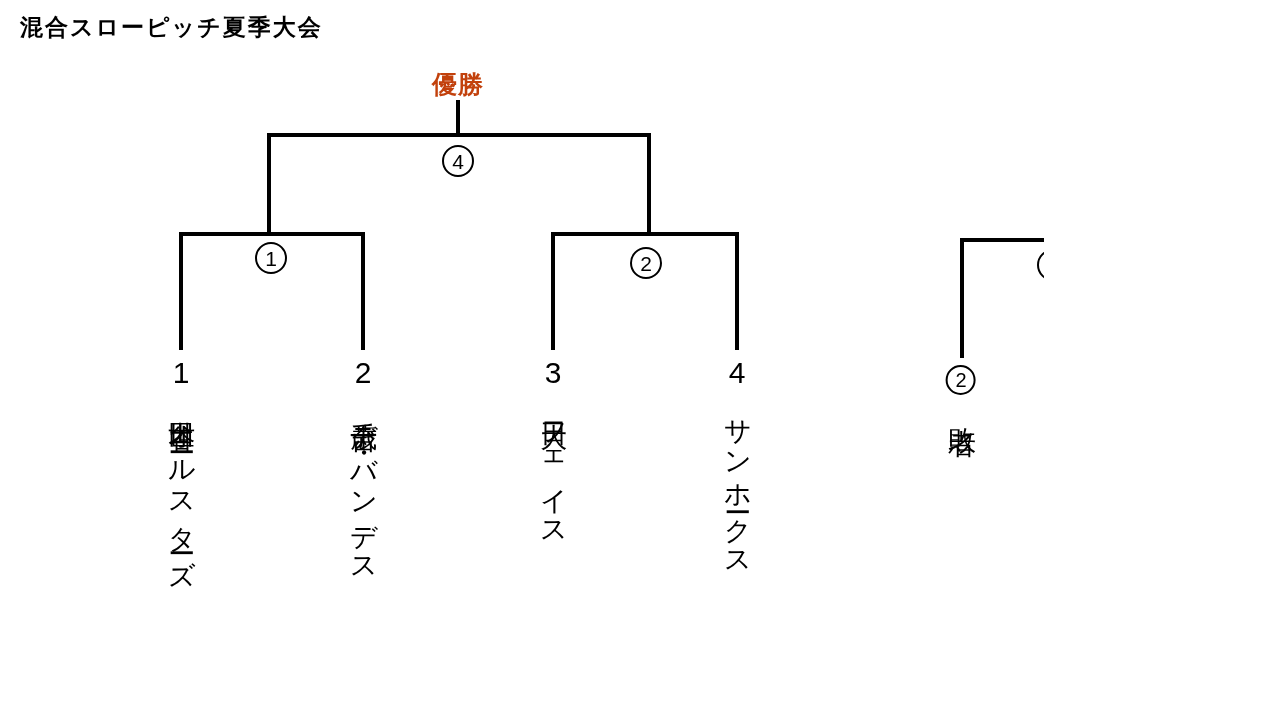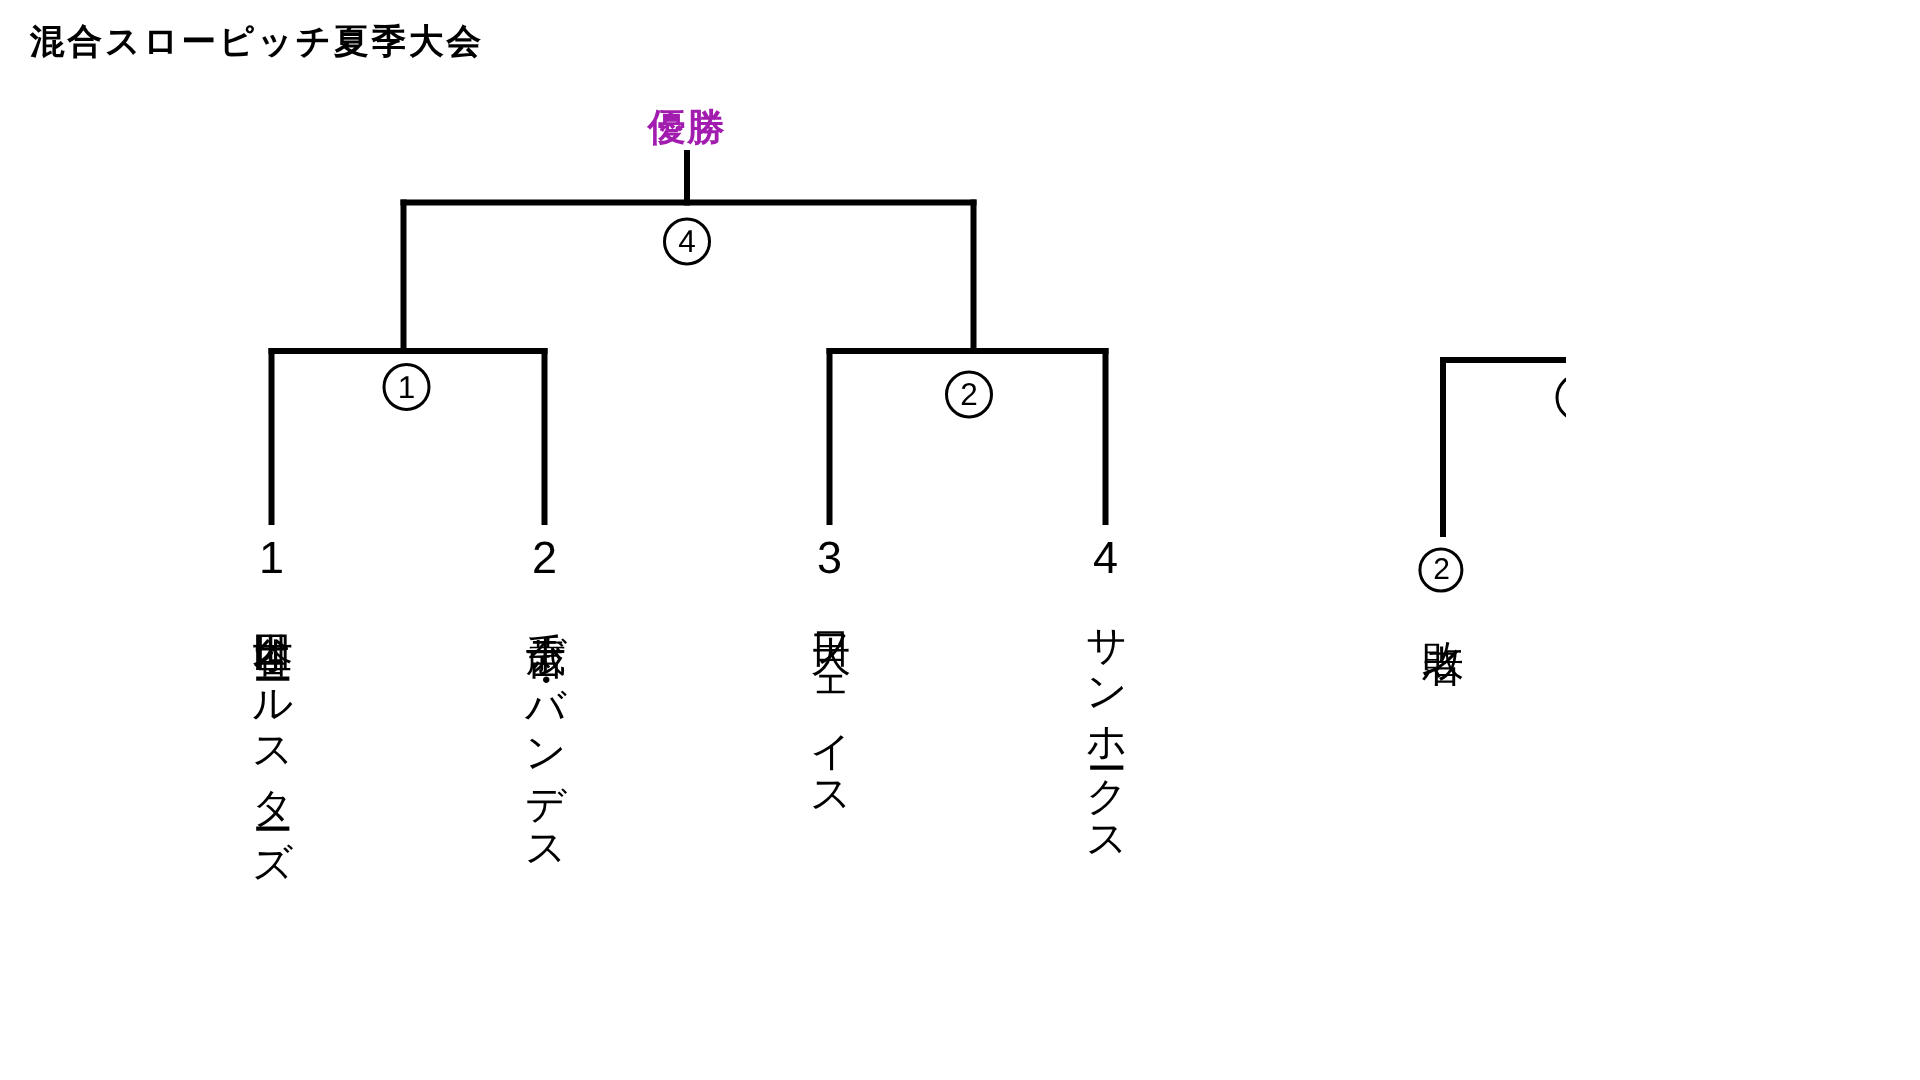--- a/index.html
+++ b/index.html
@@ -11,21 +11,21 @@
   .doc-title {
     position: absolute; left: 20px; top: 12px;
     font-size: 23px; font-weight: 700; letter-spacing: 2px; white-space: nowrap;
   }
   .doc-subtitle {
     position: absolute; left: 20px; top: 44px;
     font-size: 20px; font-weight: 400; letter-spacing: 1px; white-space: nowrap;
   }
   .champion {
     position: absolute; left: 458px; top: 68px; transform: translateX(-50%);
-    font-size: 25px; font-weight: 700; color: #a21caf; letter-spacing: 1px; white-space: nowrap;
+    font-size: 25px; font-weight: 700; color: #c2410c; letter-spacing: 1px; white-space: nowrap;
   }
 
   .line { position: absolute; background: #000000; }
 
   .game-badge {
     position: absolute; width: 32px; height: 32px;
     border: 2px solid #000000; border-radius: 50%;
     display: flex; align-items: center; justify-content: center;
     font-size: 21px; line-height: 1; background: #ffffff;
   }

